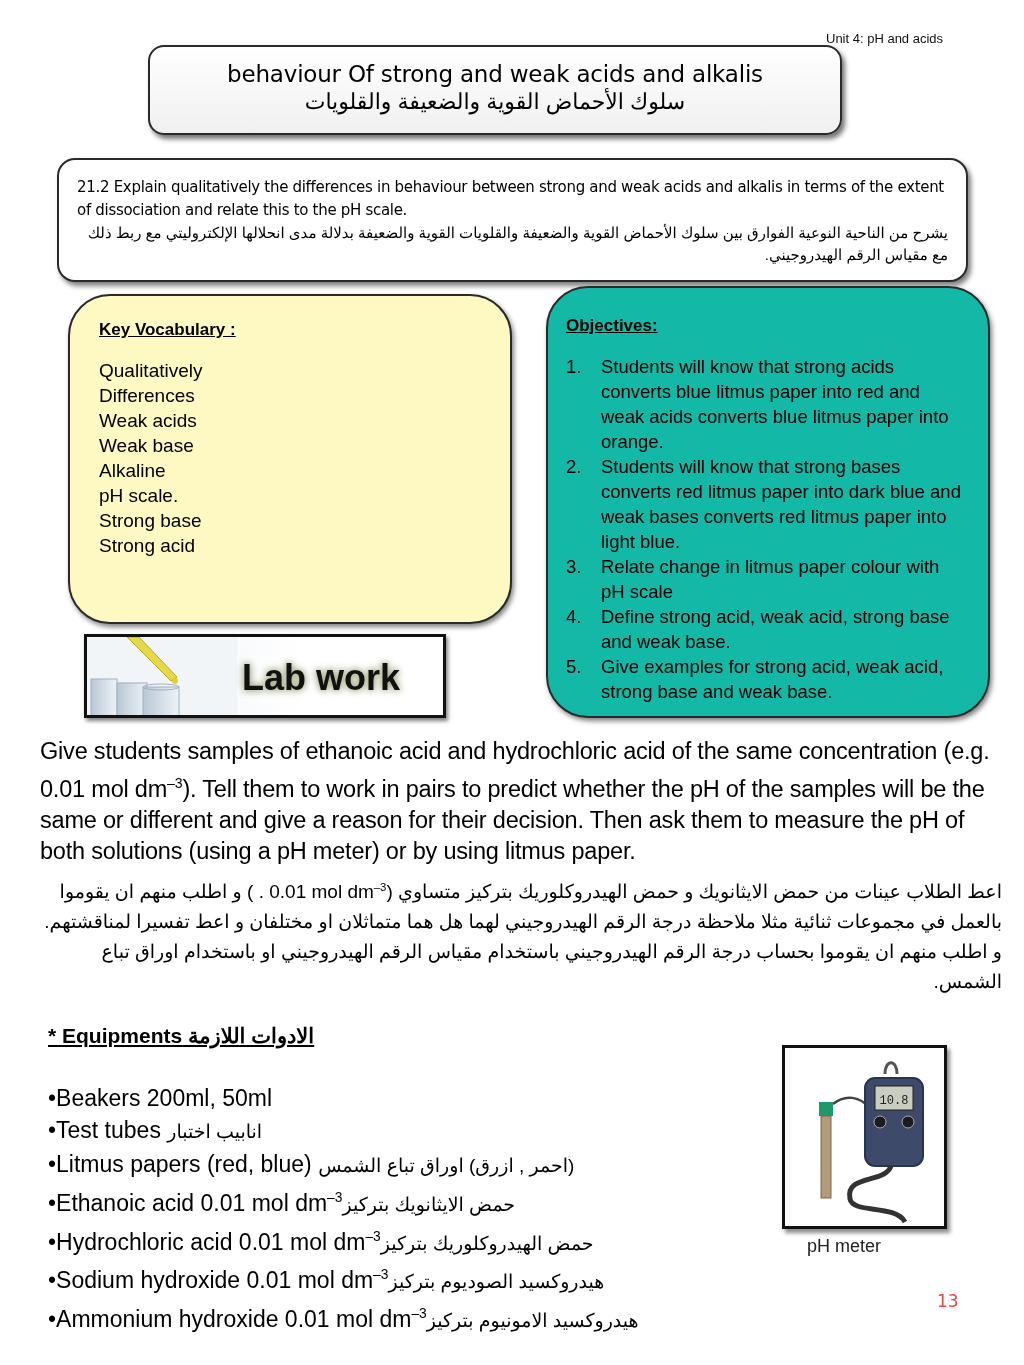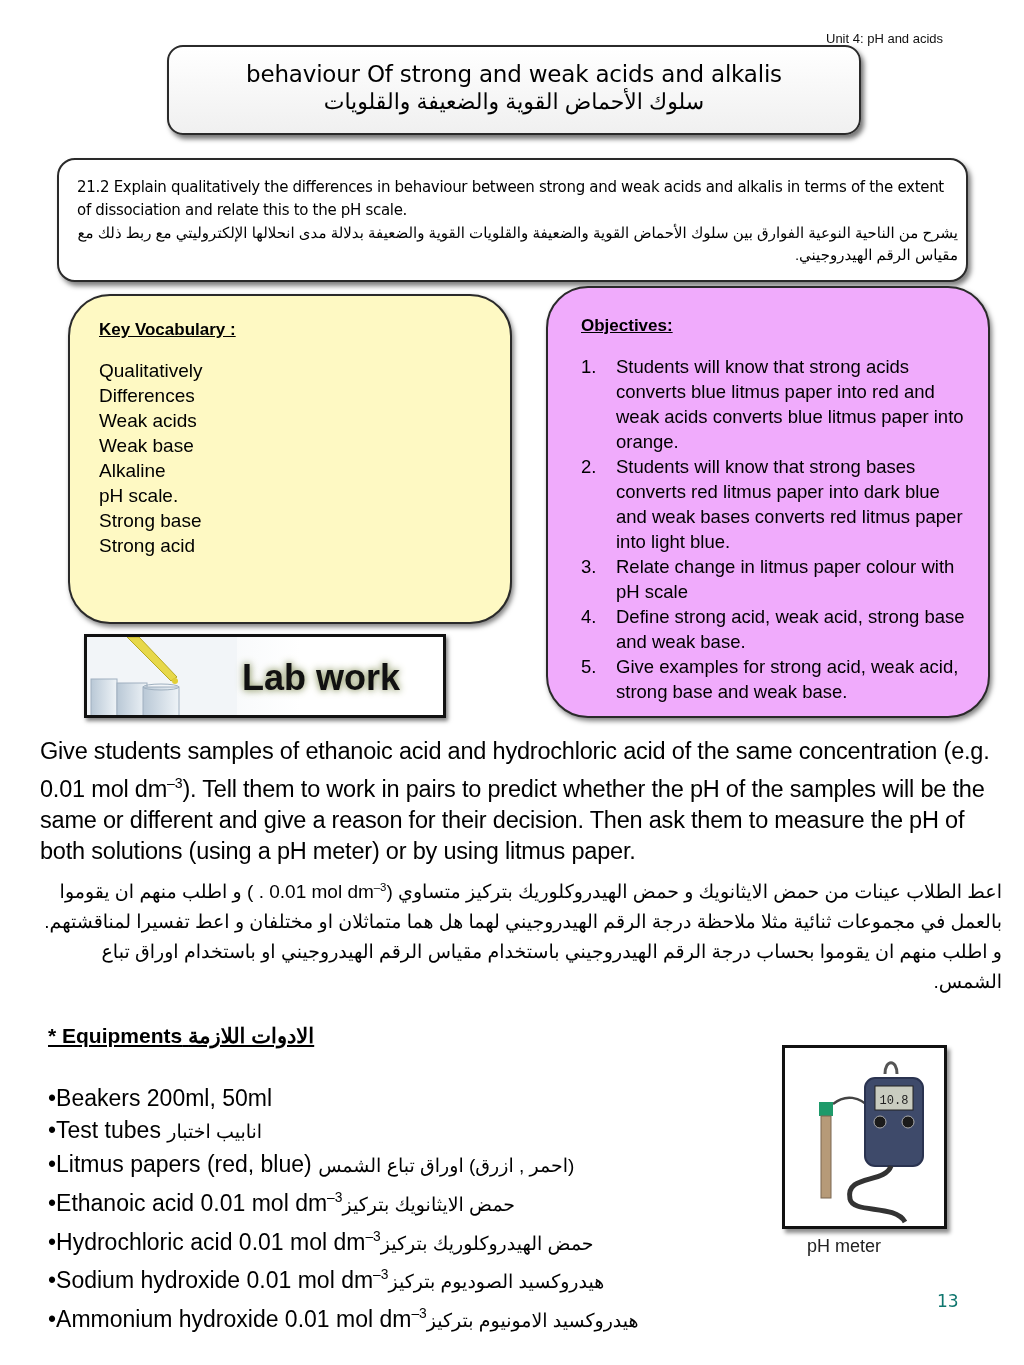--- a/index.html
+++ b/index.html
@@ -7,49 +7,48 @@
   body { position: relative; font-family: "Liberation Sans", sans-serif; color: #000; }
 
   .unit-label { position: absolute; left: 826px; top: 31px; font-size: 13px; color: #111; }
 
   .title-box {
     position: absolute; left: 148px; top: 45px; width: 694px; height: 90px;
     border: 2px solid #2a2a2a; border-radius: 16px;
     background: linear-gradient(#ffffff, #f0f0f0);
     box-shadow: 3px 4px 5px rgba(0,0,0,0.55);
     text-align: center;
-    margin-left: 19px;
   }
   .title-en { font-family: "DejaVu Sans", sans-serif; font-size: 23px; margin-top: 14px; letter-spacing: -0.2px; }
   .title-ar { font-size: 22px; margin-top: 2px; direction: rtl; }
 
   .spec-box {
     position: absolute; left: 57px; top: 158px; width: 911px; height: 124px;
     border: 2px solid #2a2a2a; border-radius: 18px; background: #fff;
     box-shadow: 3px 4px 5px rgba(0,0,0,0.5);
-    padding: 16px 8px 0 18px;
+    padding: 16px 18px 0 18px;
   }
   .spec-en { font-family: "DejaVu Sans", sans-serif; font-size: 15px; line-height: 23px; letter-spacing: -0.3px; }
   .spec-ar { font-size: 15px; line-height: 22px; direction: rtl; text-align: right; }
 
   .vocab-box {
     position: absolute; left: 68px; top: 294px; width: 444px; height: 330px;
     border: 2px solid #2a2a2a; border-radius: 42px; background: #fef9c3;
     box-shadow: 2px 3px 5px rgba(0,0,0,0.5);
     padding: 24px 0 4px 29px;
   }
   .box-heading { font-weight: bold; font-size: 17px; text-decoration: underline; }
   .vocab-list { list-style: none; margin-top: 18px; }
   .vocab-list li { font-size: 19px; line-height: 25px; }
 
   .obj-box {
     position: absolute; left: 546px; top: 286px; width: 444px; height: 432px;
-    border: 2px solid #2a2a2a; border-radius: 42px; background: #f0abfc;
+    border: 2px solid #2a2a2a; border-radius: 42px; background: #14b8a6;
     box-shadow: 2px 3px 5px rgba(0,0,0,0.5);
-    padding: 28px 20px 0 33px;
+    padding: 28px 20px 0 18px;
   }
   .obj-list { list-style: none; margin-top: 18px; }
   .obj-list li { position: relative; padding-left: 35px; font-size: 18.5px; line-height: 25px; }
   .obj-list li .num { position: absolute; left: 0; top: 0; }
 
   .lab-banner {
     position: absolute; left: 84px; top: 634px; width: 362px; height: 84px;
     border: 3px solid #111; background: linear-gradient(90deg, #e8eef4 0%, #f6f8fa 35%, #ffffff 60%);
     box-shadow: 2px 3px 4px rgba(0,0,0,0.5); overflow: hidden;
   }
@@ -74,21 +73,21 @@
   .equip-list li { font-size: 23px; line-height: 32px; white-space: nowrap; }
   .equip-list li .ar { font-size: 19px; }
 
   .meter-frame {
     position: absolute; left: 782px; top: 1045px; width: 165px; height: 184px;
     border: 3px solid #111; background: #fff; box-shadow: 3px 4px 4px rgba(0,0,0,0.45);
   }
   .meter-art { position: absolute; left: 20px; top: 6px; width: 130px; height: 175px; }
   .meter-caption { position: absolute; left: 22px; top: 188px; font-size: 18px; color: #222; }
 
-  .page-number { position: absolute; left: 937px; top: 1291px; font-family: "DejaVu Sans", sans-serif; font-size: 17px; color: #0f766e; }
+  .page-number { position: absolute; left: 937px; top: 1291px; font-family: "DejaVu Sans", sans-serif; font-size: 17px; color: #ef4444; }
 </style>
 </head>
 <body>
 
 <div class="unit-label">Unit 4: pH and acids</div>
 
 <div class="title-box">
   <div class="title-en">behaviour Of  strong and weak acids and alkalis</div>
   <div class="title-ar">سلوك الأحماض القوية والضعيفة والقلويات</div>
 </div>

